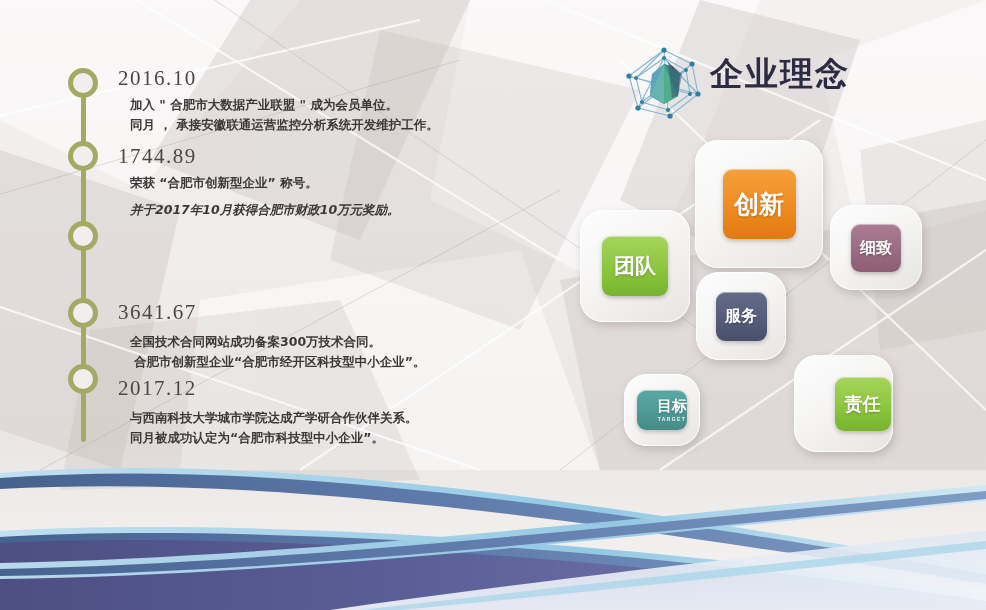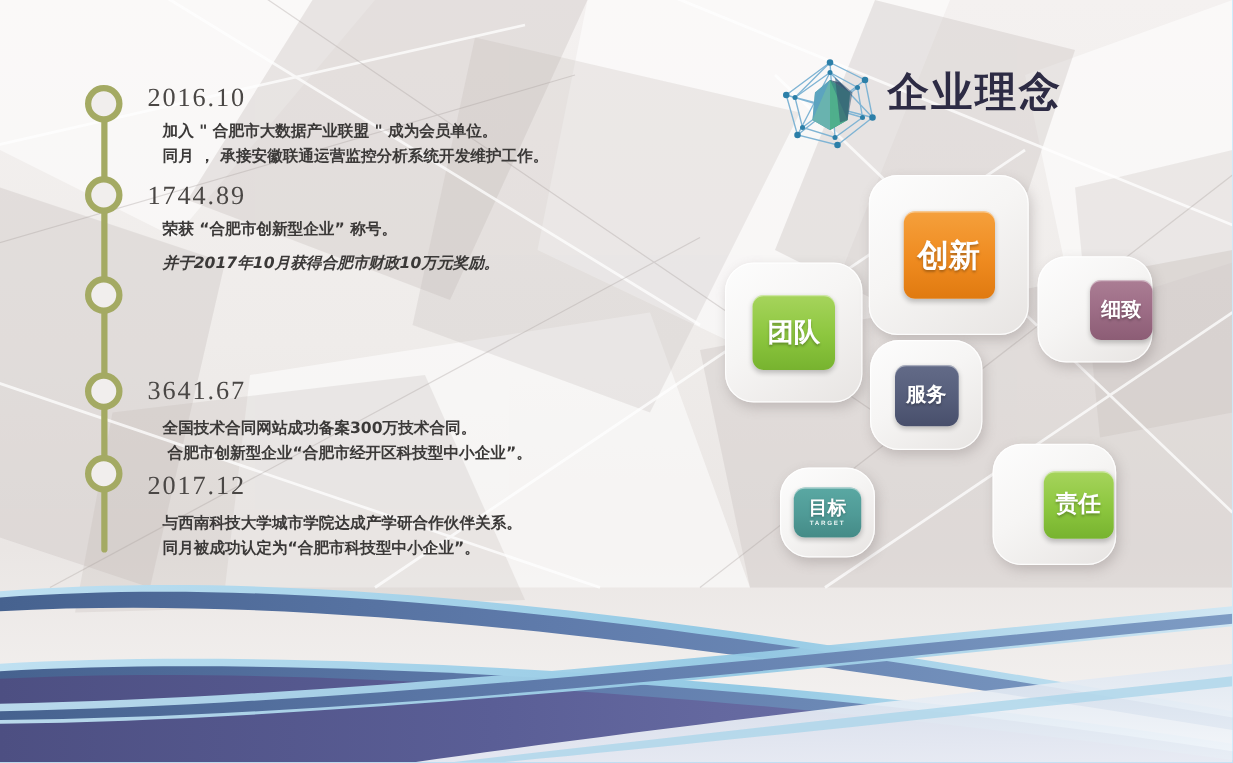--- a/index.html
+++ b/index.html
@@ -8,21 +8,21 @@
     background: #ffffff;
   }
   body {
     font-family: "Liberation Sans", "DejaVu Sans", sans-serif;
   }
   #page {
     position: relative;
     width: 986px;
     height: 610px;
     overflow: hidden;
-    background: #7dd3fc;
+    background: #a3a3a3;
   }
 
   
   .bg-base {
     position: absolute; inset: 0;
     background:
       linear-gradient(180deg, #f4f1f0 0%, #efecea 45%, #eae6e4 72%, #f6f4f3 100%);
   }
   .bg-poly { position: absolute; inset: 0; }
   .bg-poly svg { display: block; width: 100%; height: 100%; }
@@ -266,34 +266,34 @@
         <span class="zh" style="font-size:21px;">团队</span>
       </div>
     </div>
 
     <div class="card" style="left:125px; top:10px; width:128px; height:128px;">
       <div class="chip" style="width:73px; height:70px; background:linear-gradient(180deg,#f5a03c 0%,#ef8b20 55%,#e07a10 100%);">
         <span class="zh" style="font-size:25px;">创新</span>
       </div>
     </div>
 
-    <div class="card" style="left:260px; top:75px; width:92px; height:85px;justify-content:flex-end;">
+    <div class="card" style="left:260px; top:75px; width:92px; height:85px;">
       <div class="chip" style="width:50px; height:48px; background:linear-gradient(180deg,#ab7d94 0%,#9b6b84 55%,#8c5d75 100%);">
         <span class="zh" style="font-size:16px;">细致</span>
       </div>
     </div>
 
     <div class="card" style="left:126px; top:142px; width:90px; height:88px;">
       <div class="chip" style="width:51px; height:49px; background:linear-gradient(180deg,#636b88 0%,#555d7a 55%,#484f6b 100%);">
         <span class="zh" style="font-size:16px;">服务</span>
       </div>
     </div>
 
     <div class="card" style="left:54px; top:244px; width:76px; height:72px;">
-      <div class="chip" style="width:54px; height:40px; background:linear-gradient(180deg,#5aa8a3 0%,#4f9a96 55%,#448b87 100%);">
+      <div class="chip" style="width:30px; height:40px; background:linear-gradient(180deg,#5aa8a3 0%,#4f9a96 55%,#448b87 100%);padding-left:20px;">
         <span class="zh" style="font-size:15px;">目标</span>
         <span class="en" style="font-size:5px;">TARGET</span>
       </div>
     </div>
 
     <div class="card" style="left:224px; top:225px; width:99px; height:97px;">
       <div class="chip" style="width:56px; height:54px; background:linear-gradient(180deg,#a6d45c 0%,#8cc63e 55%,#77b32f 100%);margin-left:38px;">
         <span class="zh" style="font-size:18px;">责任</span>
       </div>
     </div>

